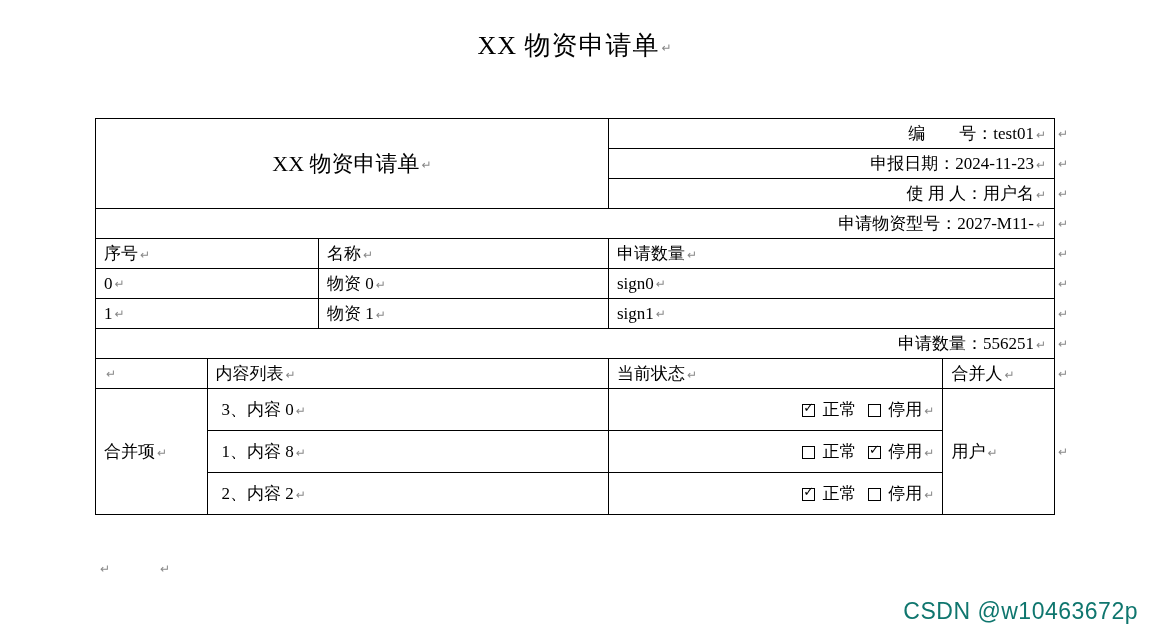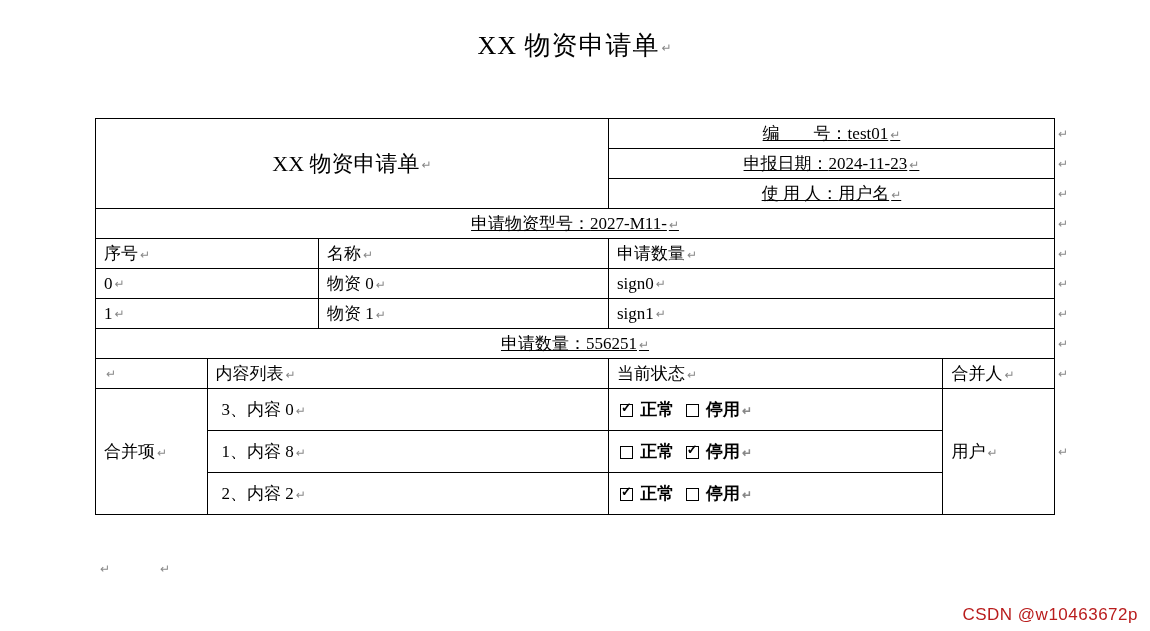--- a/index.html
+++ b/index.html
@@ -41,48 +41,48 @@
       vertical-align: middle;
       position: relative;
     }
     .hdr-title {
       text-align: center;
       font-size: 22px;
       font-weight: normal;
     }
     .label-pair { white-space: nowrap; }
     .center { text-align: left; }
-    .left { text-align: center; text-decoration: underline; }
+    .left { text-align: right; }
     .checkbox {
       display: inline-block;
       width: 13px;
       height: 13px;
       border: 1.2px solid #000;
       vertical-align: -2px;
       position: relative;
       margin: 0 3px;
     }
     .checkbox.checked::after {
       content: "✓";
       position: absolute;
       top: -4px;
       left: 0px;
       font-size: 13px;
       line-height: 1;
     }
-    .status-cell { text-align: left; font-weight: bold; }
+    .status-cell { text-align: right; }
     .content-cell { padding-left: 14px; }
     .tall { height: 42px; }
     .watermark {
       position: absolute;
       right: 12px;
       bottom: 6px;
-      color: #b91c1c;
+      color: #0f766e;
       font-family: Arial, sans-serif;
-      font-size: 17px;
+      font-size: 23px;
       letter-spacing: 0.5px;
     }
     .bottom-left-mark {
       position: absolute;
       left: 100px;
       top: 562px;
       font-size: 12px;
       color: #888;
     }
     td .cell-mark {

